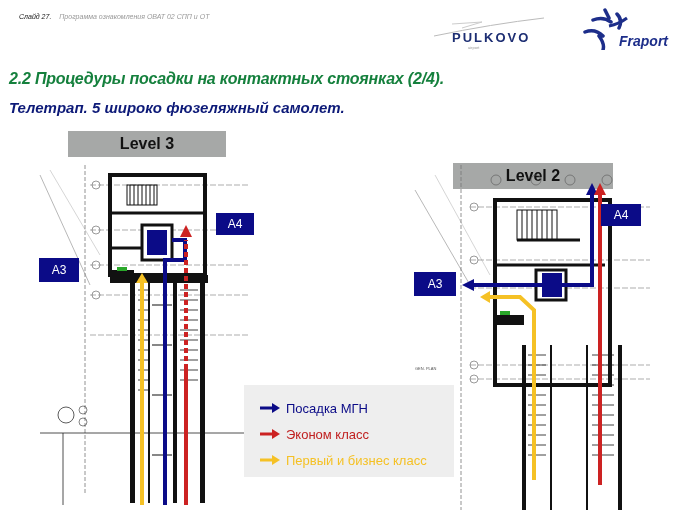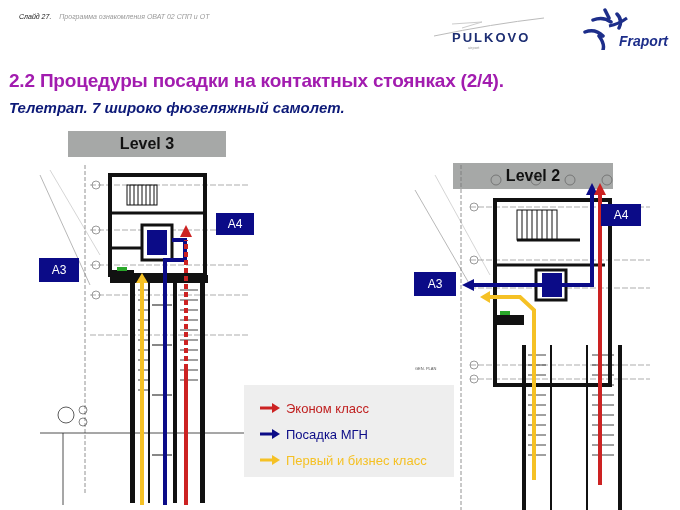--- a/index.html
+++ b/index.html
@@ -1,21 +1,21 @@
 <!DOCTYPE html>
 <html><head>
 <meta charset="utf-8">
 <style>
   * { box-sizing: border-box; margin: 0; padding: 0; }
   body { width: 680px; height: 510px; background: #ffffff; position: relative; overflow: hidden; font-family: "Liberation Sans", sans-serif; }
   .header-left { position: absolute; left: 19px; top: 13px; font-size: 7px; font-style: italic; color: #999; white-space: nowrap; }
   .header-left .slide { color: #111; margin-right: 6px; }
   .pulkovo { position: absolute; left: 432px; top: 14px; width: 120px; height: 36px; }
   .fraport { position: absolute; left: 575px; top: 6px; width: 100px; height: 44px; }
-  .title { position: absolute; left: 9px; top: 70px; font-size: 19px; font-weight: bold; color: #a21caf; white-space: nowrap; letter-spacing: -0.2px; }
+  .title { position: absolute; left: 9px; top: 70px; font-size: 16px; font-weight: bold; font-style: italic; color: #15803d; white-space: nowrap; letter-spacing: -0.2px; }
   .subtitle { position: absolute; left: 9px; top: 99px; font-size: 15px; font-weight: bold; font-style: italic; color: #0d1a78; white-space: nowrap; }
   .level-bar { position: absolute; height: 26px; background: #a6a8a7; color: #111; font-size: 16px; font-weight: bold; display:flex; align-items:center; justify-content:center; }
   .lvl3 { left: 68px; top: 131px; width: 158px; text-align: center; }
   .lvl2 { left: 453px; top: 131px; width: 160px; margin-top: 32px; }
   .badge { position: absolute; background: #0b0b87; color: #fff; font-size: 12px; display:flex; align-items:center; justify-content:center; }
   .legend { position: absolute; left: 244px; top: 385px; width: 210px; height: 92px; background: #eeeeee; padding: 10px 0 0 16px; }
   .legend-row { display: flex; align-items: center; height: 26px; font-size: 13px; }
   .legend-row svg { margin-right: 6px; }
   svg.plan { position: absolute; }
 </style>
@@ -34,21 +34,21 @@
   <text x="36" y="35" font-size="4" fill="#999" font-family="Liberation Sans, sans-serif">airport</text>
 </svg>
 
 <svg class="fraport" viewBox="0 0 100 44">
   <path d="M30 4 L34 12 M18 14 Q28 10 36 16 M10 26 Q20 22 28 30 M42 8 Q48 14 44 22 M24 30 Q30 38 28 44" stroke="#1d2e8a" stroke-width="3.5" fill="none" stroke-linecap="round"></path>
   <path d="M34 20 Q44 18 52 12" stroke="#1d2e8a" stroke-width="3" fill="none"></path>
   <text x="44" y="40" font-family="Liberation Sans, sans-serif" font-size="14" font-style="italic" font-weight="bold" fill="#1d2e8a">Fraport</text>
 </svg>
 
 <div class="title">2.2 Процедуры посадки на контактных стоянках (2/4).</div>
-<div class="subtitle">Телетрап. 7 широко фюзеляжный самолет.</div>
+<div class="subtitle">Телетрап. 5 широко фюзеляжный самолет.</div>
 
 <div class="level-bar lvl3">Level 3</div>
 <div class="level-bar lvl2">Level 2</div>
 
 <svg class="plan" style="left:30px;top:165px;" width="230" height="345" viewBox="0 0 230 345">
 
   <path d="M10 10 L60 120" stroke="#888" stroke-width="0.6" fill="none"></path>
   <path d="M20 5 L70 90" stroke="#aaa" stroke-width="0.5" fill="none"></path>
   <line x1="55" y1="0" x2="55" y2="330" stroke="#777" stroke-width="0.8" stroke-dasharray="4,2"></line>
   <line x1="60" y1="20" x2="220" y2="20" stroke="#777" stroke-width="0.6" stroke-dasharray="6,2"></line>
@@ -147,31 +147,31 @@
   <path d="M134 315 V145 L120 132 H88" stroke="#f5c125" stroke-width="4" fill="none"></path>
   <path d="M80 132 L90 126 L90 138 Z" fill="#f5c125"></path>
 </svg>
 
 <div class="badge" style="left:601px;top:204px;width:40px;height:22px;">A4</div>
 <div class="badge" style="left:414px;top:272px;width:42px;height:24px;">A3</div>
 
 <div class="legend">
   <div class="legend-row">
     <svg width="20" height="10" viewBox="0 0 20 10">
+        <path d="M0 5 H12" stroke="#0b0b87" stroke-width="3"></path>
+        <path d="M12 0 L20 5 L12 10 Z" fill="#0b0b87"></path>
+      </svg>
+    <span style="color:#0b0b87">Посадка МГН</span>
+  </div>
+  <div class="legend-row">
+    <svg width="20" height="10" viewBox="0 0 20 10">
         <path d="M0 5 H12" stroke="#cc2222" stroke-width="3"></path>
         <path d="M12 0 L20 5 L12 10 Z" fill="#cc2222"></path>
       </svg>
     <span style="color:#c02020">Эконом класс</span>
-  </div>
-  <div class="legend-row">
-    <svg width="20" height="10" viewBox="0 0 20 10">
-        <path d="M0 5 H12" stroke="#0b0b87" stroke-width="3"></path>
-        <path d="M12 0 L20 5 L12 10 Z" fill="#0b0b87"></path>
-      </svg>
-    <span style="color:#0b0b87">Посадка МГН</span>
   </div>
   <div class="legend-row">
     <svg width="20" height="10" viewBox="0 0 20 10">
         <path d="M0 5 H12" stroke="#f5c125" stroke-width="3"></path>
         <path d="M12 0 L20 5 L12 10 Z" fill="#f5c125"></path>
       </svg>
     <span style="color:#f5c125">Первый и бизнес класс</span>
   </div>
 </div>
 

